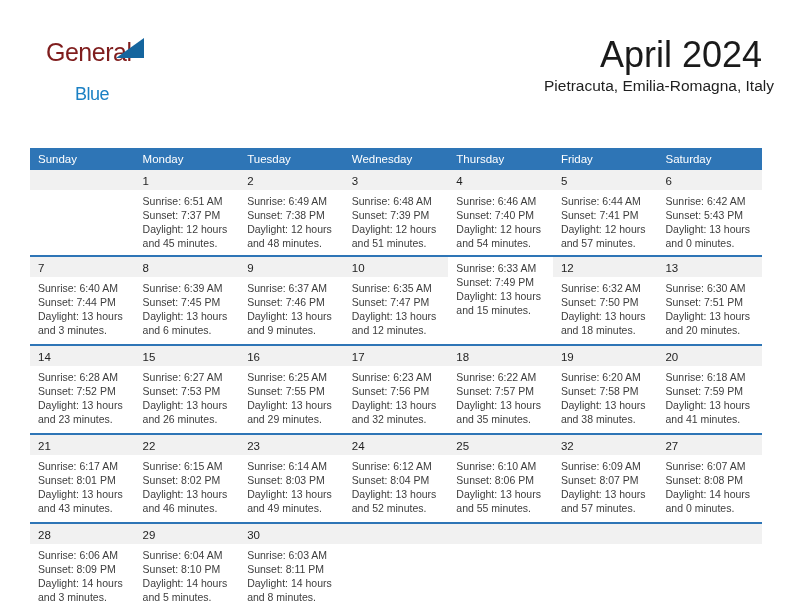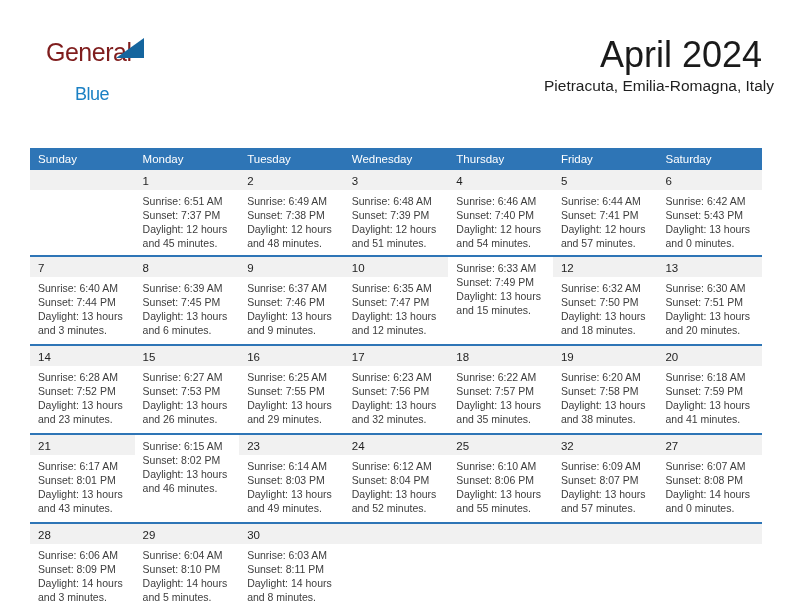--- a/index.html
+++ b/index.html
@@ -269,20 +269,21 @@
         <div class="cell">
           <div class="daynum">21</div>
           <div class="lines">
             <span class="line">Sunrise: 6:17 AM</span>
             <span class="line">Sunset: 8:01 PM</span>
             <span class="line">Daylight: 13 hours</span>
             <span class="line">and 43 minutes.</span>
           </div>
         </div>
         <div class="cell">
+          <div class="daynum">22</div>
           <div class="lines">
             <span class="line">Sunrise: 6:15 AM</span>
             <span class="line">Sunset: 8:02 PM</span>
             <span class="line">Daylight: 13 hours</span>
             <span class="line">and 46 minutes.</span>
           </div>
         </div>
         <div class="cell">
           <div class="daynum">23</div>
           <div class="lines">

